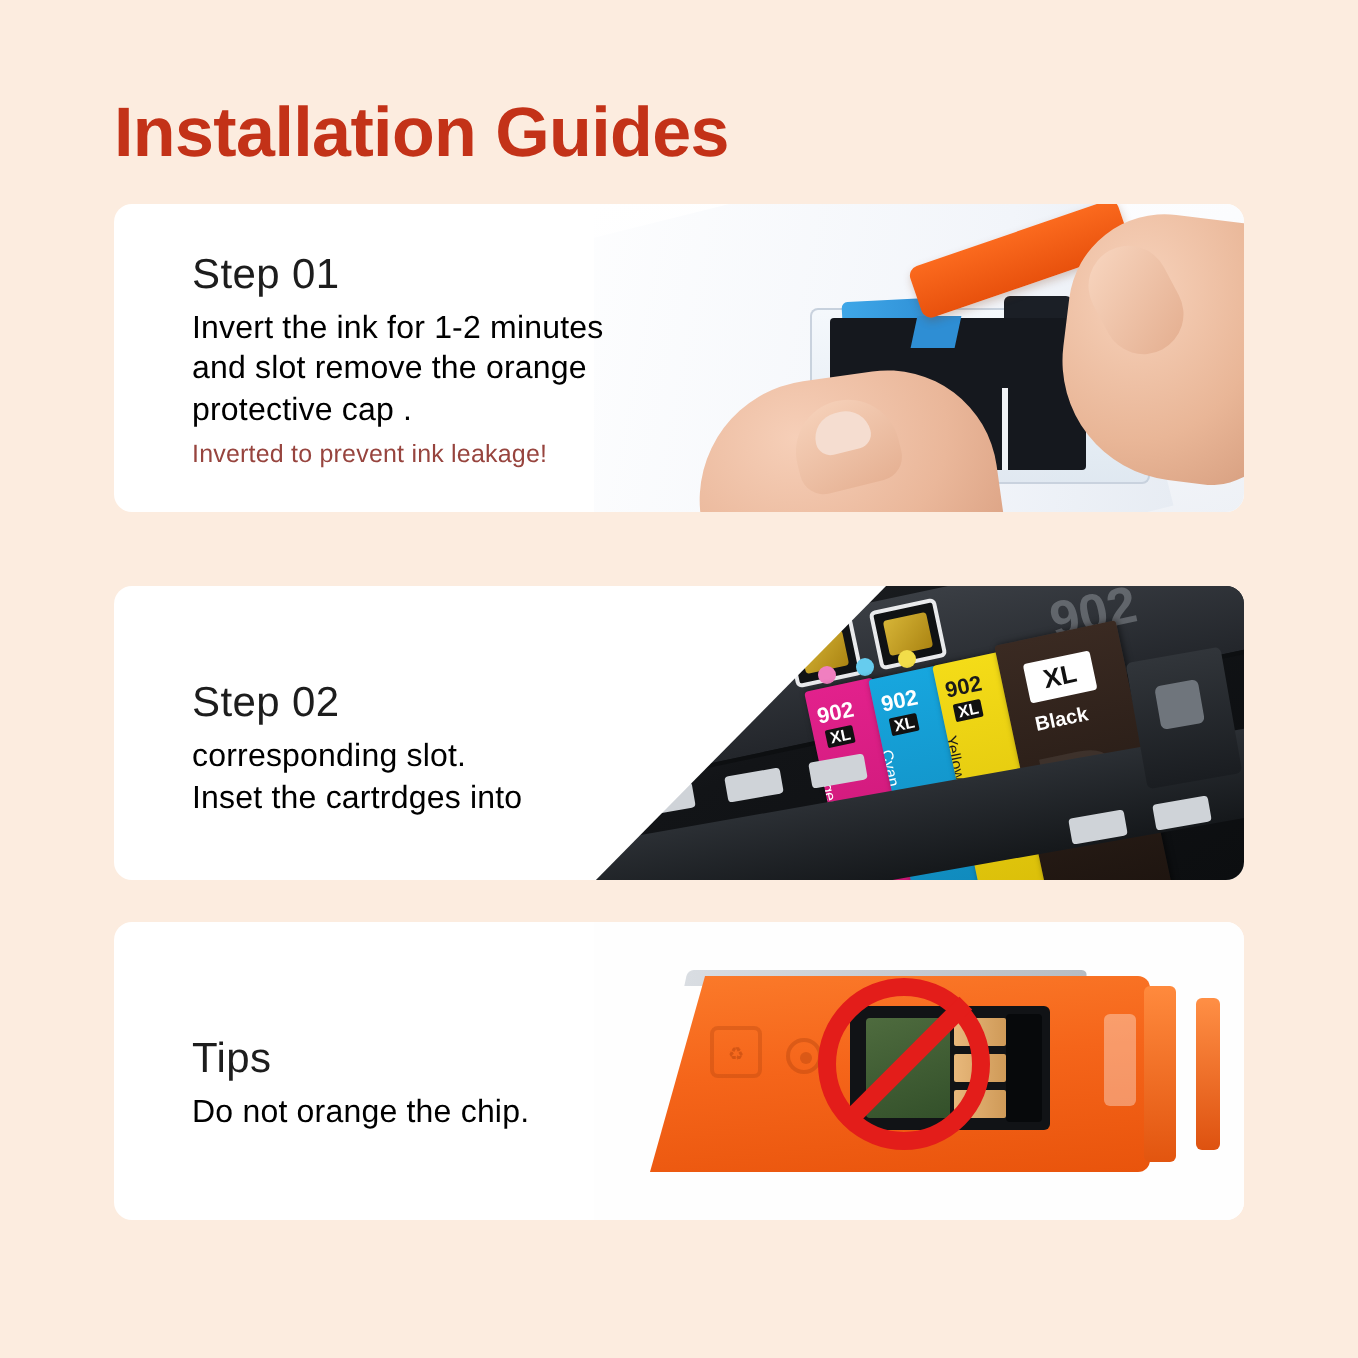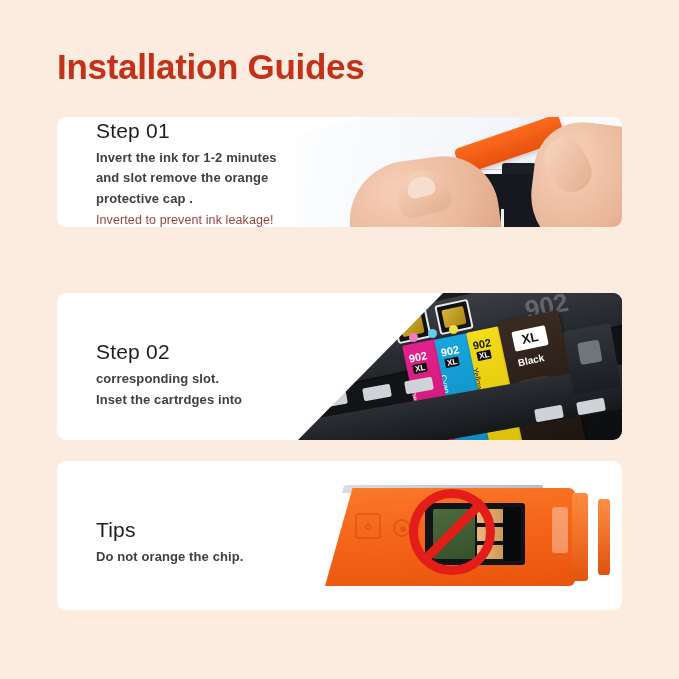--- a/index.html
+++ b/index.html
@@ -38,21 +38,21 @@
   
   .card {
     position: absolute;
     left: 57px;
     width: 565px;
     background: #ffffff;
     border-radius: 9px;
     overflow: hidden;
     display: flex;
   }
-  #card-1 { top: 117px;  height: 110px; }
+  #card-1 { top: 102px;  height: 154px; }
   #card-2 { top: 293px;  height: 147px; }
   #card-3 { top: 461px;  height: 149px; }
 
   .card-text {
     position: relative;
     z-index: 3;
     flex: 0 0 auto;
     width: 300px;
     padding-left: 39px;
     display: flex;
@@ -65,25 +65,24 @@
 
   .step-heading {
     font-size: 21px;
     color: #1d1d1d;
     font-weight: normal;
     letter-spacing: 0.2px;
     margin-bottom: 5px;
     line-height: 25px;
   }
   .step-body {
-    font-size: 13px;
-    color: #404040;
+    font-size: 16px;
+    color: #000000;
     line-height: 20.5px;
     letter-spacing: 0.1px;
-    font-weight: bold;
   }
   .step-note {
     font-size: 12.5px;
     color: #97443e;
     line-height: 20px;
     letter-spacing: 0.1px;
     margin-top: 1px;
   }
 
   

